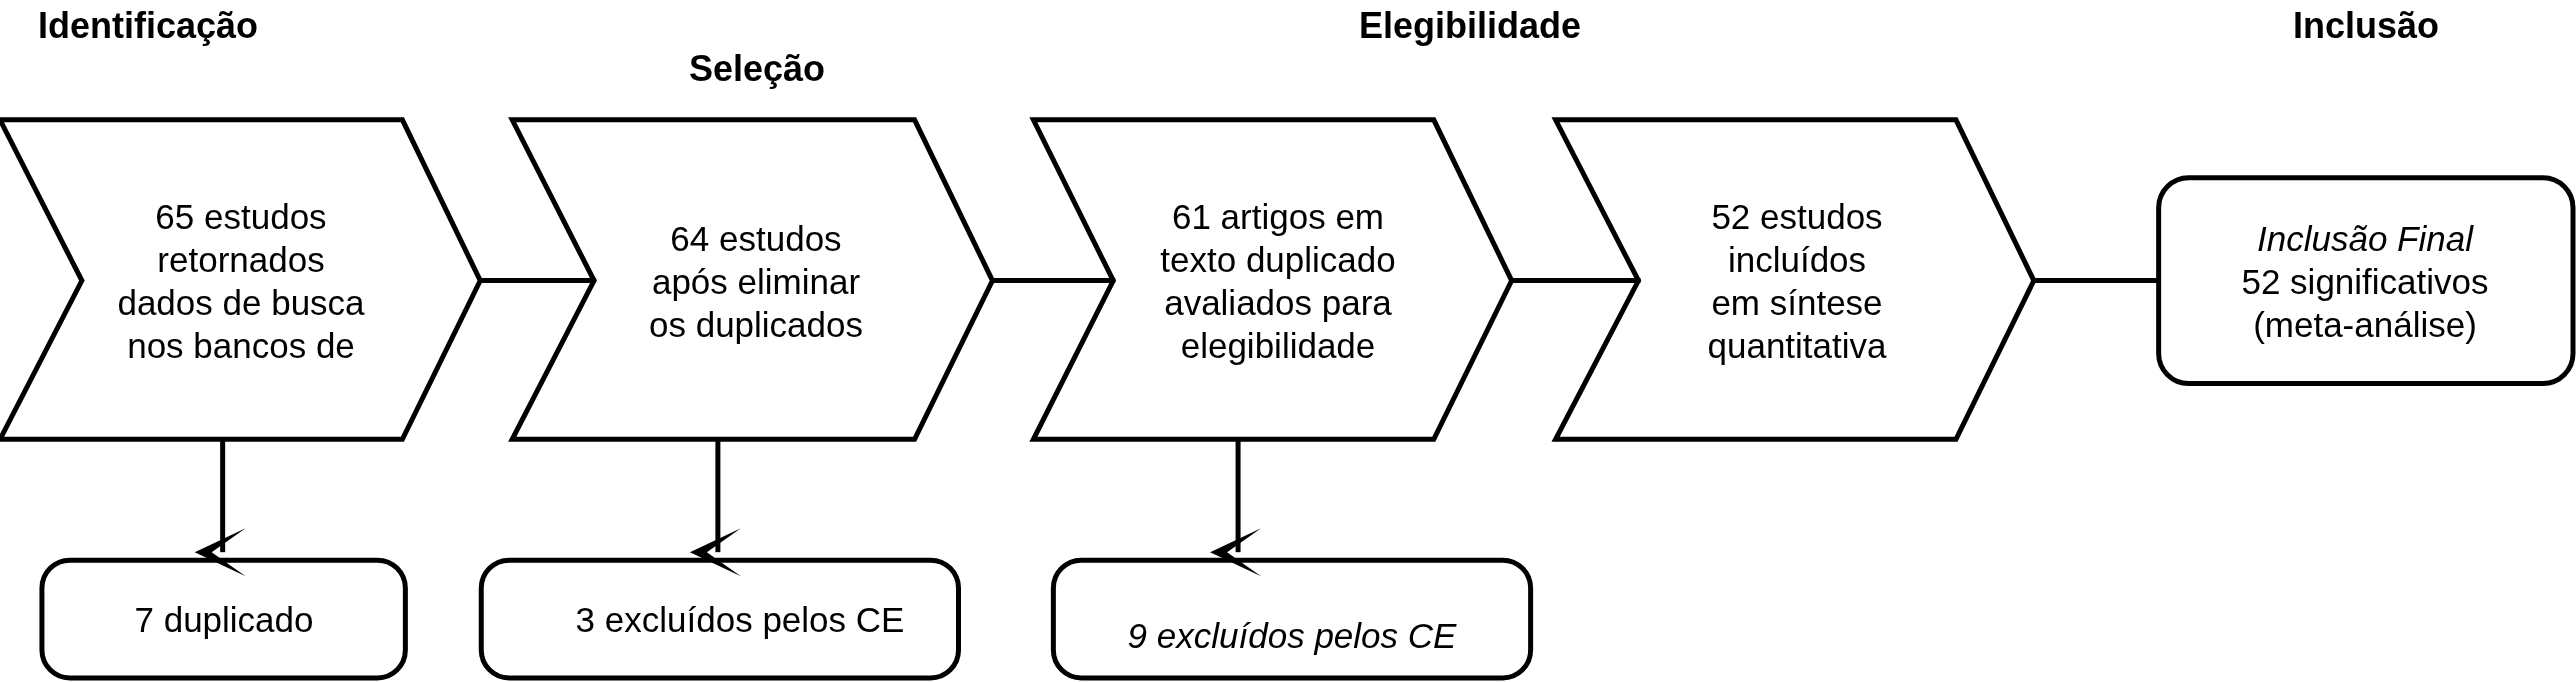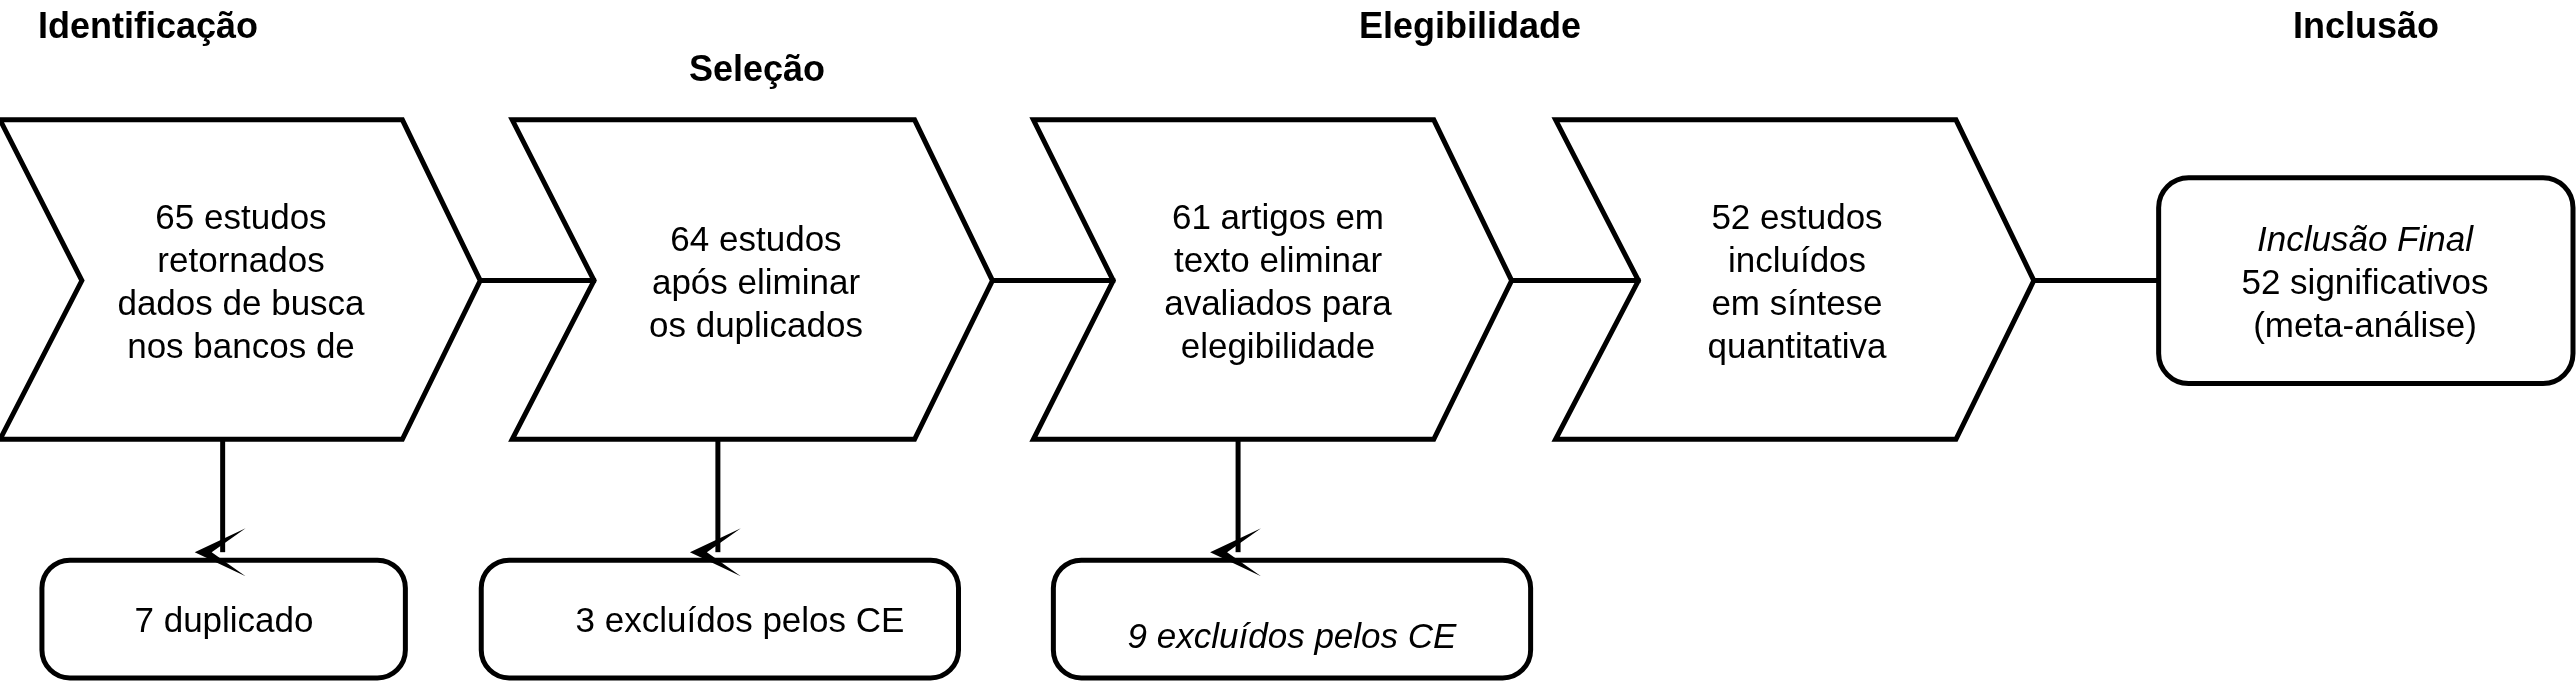--- a/index.html
+++ b/index.html
@@ -106,21 +106,21 @@
   </div>
 
   <div class="node-text" style="left:756px; top:281px;">
     <div>64 estudos</div>
     <div>após eliminar</div>
     <div>os duplicados</div>
   </div>
 
   <div class="node-text" style="left:1278px; top:281px;">
     <div>61 artigos em</div>
-    <div>texto eliminar</div>
+    <div>texto duplicado</div>
     <div>avaliados para</div>
     <div>elegibilidade</div>
   </div>
 
   <div class="node-text" style="left:1797px; top:281px;">
     <div>52 estudos</div>
     <div>incluídos</div>
     <div>em síntese</div>
     <div>quantitativa</div>
   </div>

